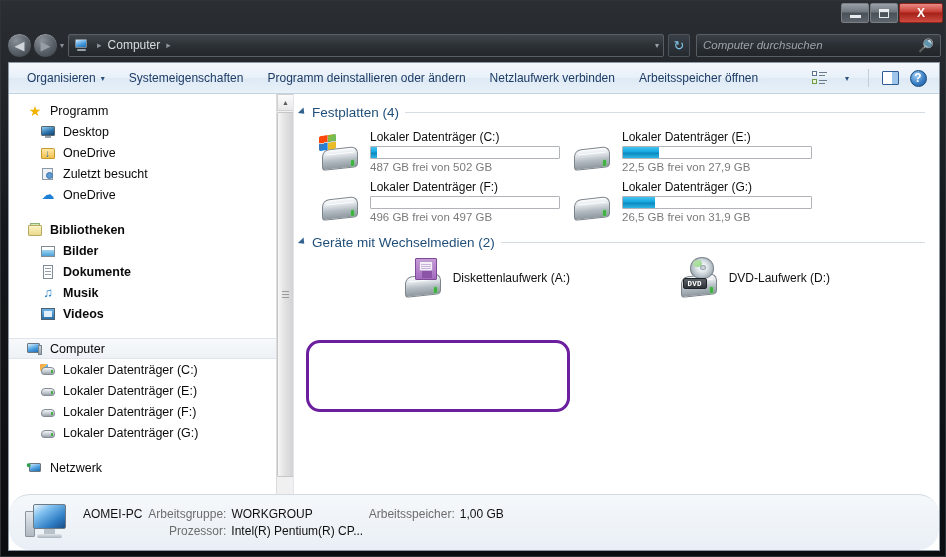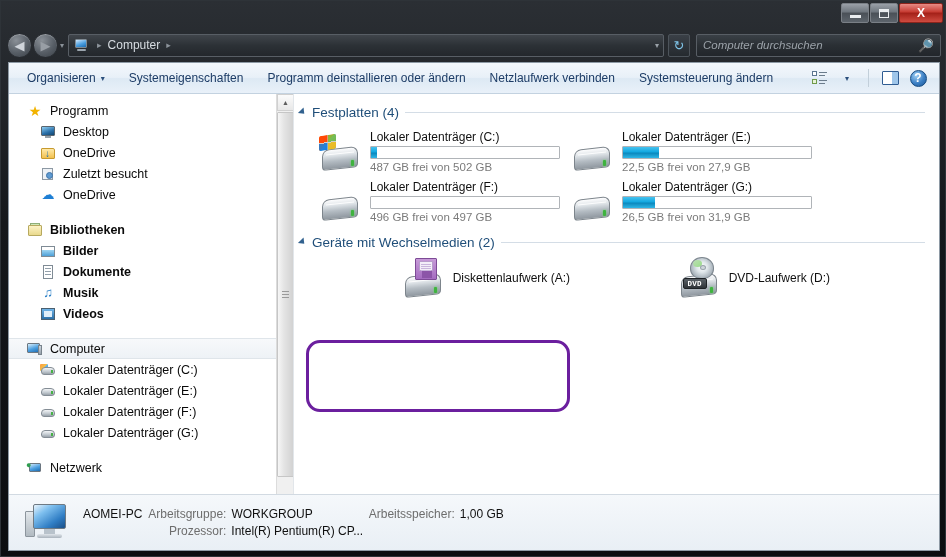--- a/index.html
+++ b/index.html
@@ -387,21 +387,21 @@
     width: 264px; height: 72px;
     border: 3px solid #6b1f9e; border-radius: 14px;
     pointer-events: none;
   }
 
   
   #statusbar {
     position:absolute; left:0; bottom:0; width:930px; height:56px;
     background: linear-gradient(180deg,#f5f8fb 0%, #e9eff5 100%);
     border-top:1px solid #d2dae2;
-    display:flex; align-items:center; padding-left: 16px; gap:12px;
+    display:flex; align-items:center; padding-left: 16px; gap:12px;border-radius:21px;
   }
   .pcicon { width:46px; height:40px; position:relative; flex:none; }
   .pcicon .mon2 {
     position:absolute; left:8px; top:1px; width:33px; height:25px;
     background: linear-gradient(145deg,#eaf4fc 0%, #7fc0ef 30%, #2f7dc4 70%, #1b4f88 100%);
     border:1px solid #6e7a84; border-radius:2px;
   }
   .pcicon .stand { position:absolute; left:19px; top:26px; width:11px; height:5px; background:#b8c2cb; }
   .pcicon .foot { position:absolute; left:12px; top:31px; width:25px; height:4px;
     background:linear-gradient(180deg,#dfe5ea 0%, #a9b3bc 100%); border-radius:2px; }
@@ -472,21 +472,21 @@
       <div class="cmdbtn">
         <span>Systemeigenschaften</span>
       </div>
       <div class="cmdbtn">
         <span>Programm deinstallieren oder ändern</span>
       </div>
       <div class="cmdbtn">
         <span>Netzlaufwerk verbinden</span>
       </div>
       <div class="cmdbtn">
-        <span>Systemsteuerung ändern</span>
+        <span>Arbeitsspeicher öffnen</span>
       </div>
 
       <div class="cmdright">
         <div class="iconbtn">
           <span class="viewicon">
             <i class="sq" style="left:0;top:0;"></i>
             <i class="ln" style="left:7px;top:1px;width:8px;"></i>
             <i class="ln" style="left:7px;top:4px;width:6px;"></i>
             <i class="sq g" style="left:0;top:8px;"></i>
             <i class="ln" style="left:7px;top:9px;width:8px;"></i>

